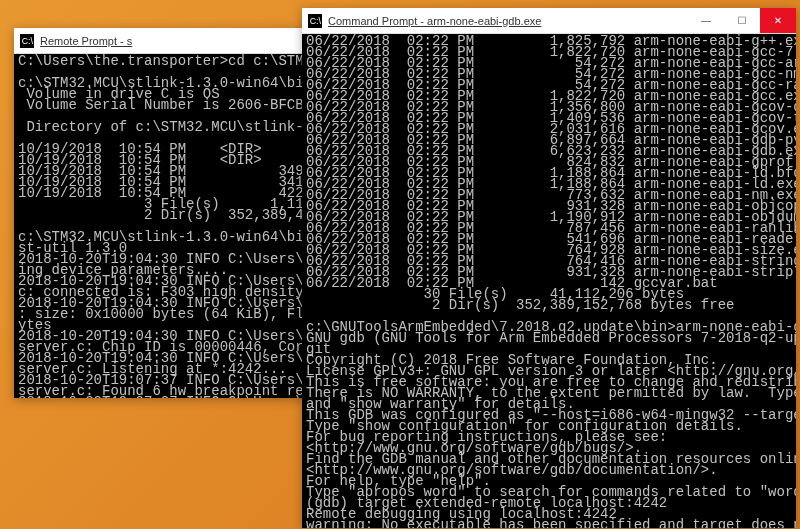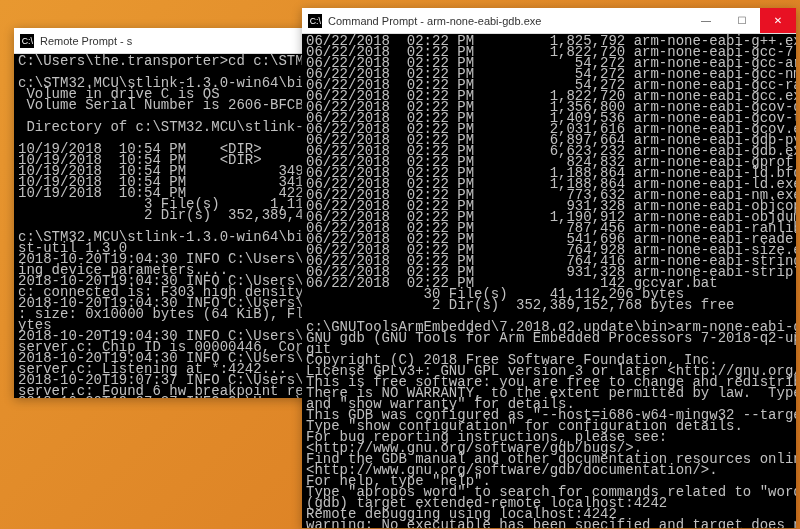--- a/index.html
+++ b/index.html
@@ -16,21 +16,21 @@
   overflow: hidden;
 }
 .titlebar {
   height: 26px; background: #fff;
   display: flex; align-items: center;
   padding: 0 0 0 6px; border-bottom: 1px solid #ddd;
   font-family: 'Segoe UI', sans-serif; font-size: 11px;
   color: #333;
 }
 .titlebar .icon-svg { width: 14px; height: 14px; margin-right: 6px; }
-.titlebar .title-text { flex: 1; white-space: nowrap; overflow: hidden; }
+.titlebar .title-text { flex: 1; white-space: nowrap; overflow: hidden; text-decoration: underline; }
 .win-controls { display: flex; height: 100%; }
 .win-btn {
   width: 36px; height: 100%;
   display: flex; align-items: center; justify-content: center;
   font-family: 'Segoe UI', sans-serif; font-size: 10px;
   cursor: pointer;
 }
 .win-btn.close { background: #e81123; color: #fff; }
 .win-btn.min, .win-btn.max { color: #555; }
 .terminal-body {

